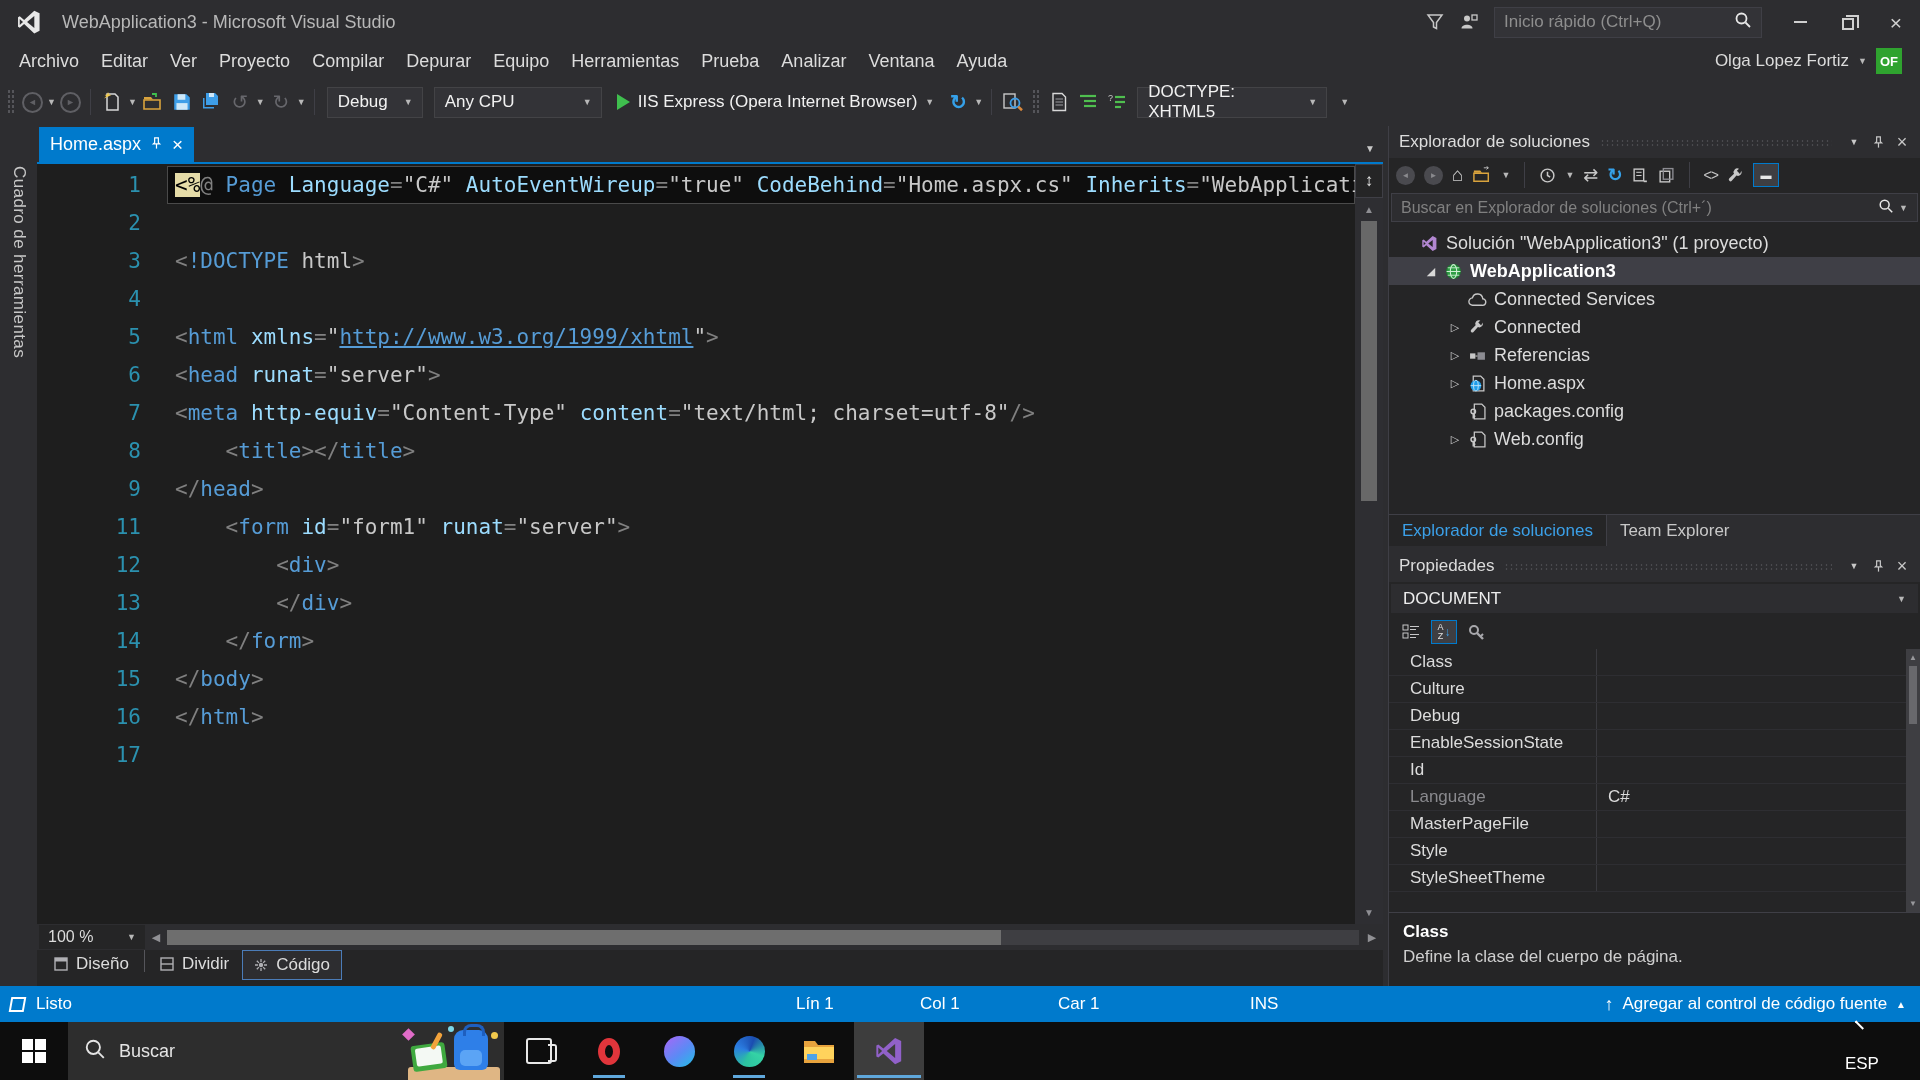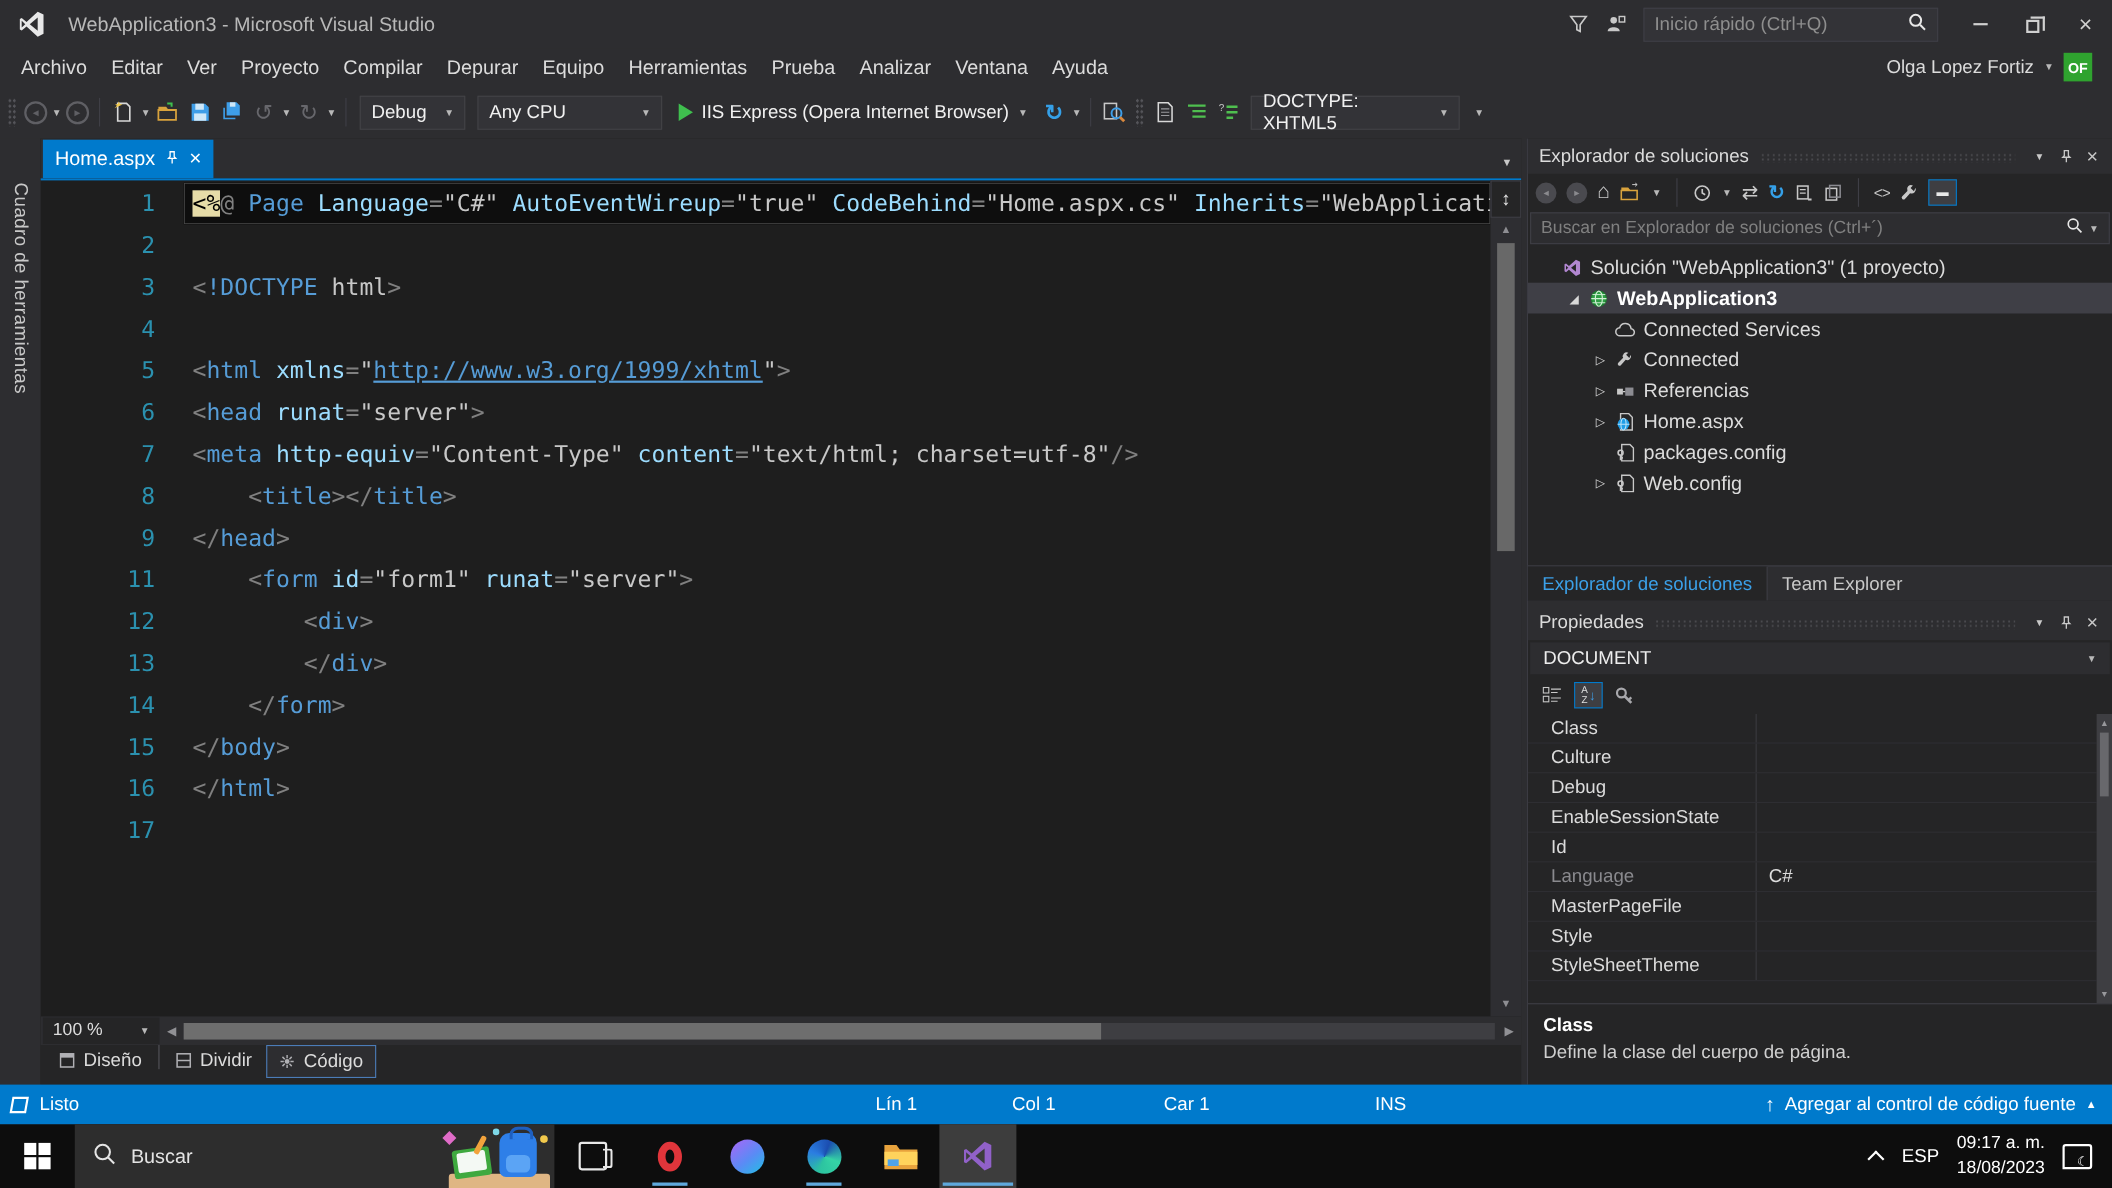--- a/index.html
+++ b/index.html
@@ -156,21 +156,21 @@
   .il-pack:before { content:""; position:absolute; left:6px; bottom:4px; width:22px; height:16px; background:#5BA4F5; border-radius:5px; }
   .il-pack:after { content:""; position:absolute; left:9px; top:-6px; width:16px; height:9px; border:3px solid #1E5FBF; border-bottom:none; border-radius:8px 8px 0 0; }
   .il-spark1 { position:absolute; left:2px; top:8px; width:9px; height:9px; background:#E06CC8; transform:rotate(45deg); }
   .il-spark2 { position:absolute; right:4px; top:10px; width:7px; height:7px; border-radius:50%; background:#F2C94C; }
   .il-spark3 { position:absolute; left:46px; top:4px; width:6px; height:6px; border-radius:50%; background:#7ED8E8; }
   .taskview-ico { width:26px; height:26px; border:2px solid #E8E8E8; border-radius:3px; position:relative; background:#0D0D0D; }
   .taskview-ico:before { content:""; position:absolute; right:-7px; top:4px; width:7px; height:14px; border:2px solid #E8E8E8; border-left:none; border-radius:0 3px 3px 0; }
   .opera-o { width:22px; height:27px; border:7px solid #E0353B; border-radius:50%; }
   .copilot-ico { width:31px; height:31px; border-radius:50%; background:linear-gradient(140deg,#9C6CF7 10%,#5A8BF5 55%,#2DB4E8 90%); }
   .edge-ico { width:31px; height:31px; border-radius:50%; background:conic-gradient(from 200deg,#2CC3A0,#2B7DE1,#1B4DB0,#35D3A5,#2CC3A0); }
-  .tb-right { margin-left:auto; display:flex; align-items:center; gap:16px; padding-right:18px; }
+  .tb-right { margin-left:auto; display:flex; align-items:center; gap:30px; padding-right:18px;flex-direction:column; }
   .chev-up { width:11px; height:11px; border-left:2px solid #FFF; border-top:2px solid #FFF; transform:rotate(45deg) translateY(3px); }
   .lang { font-size:17px; color:#FFF; }
   .clock { text-align:center; font-size:16px; line-height:1.4; color:#FFF; }
   .notif-ico { width:27px; height:23px; border:2px solid #FFF; border-radius:3px 3px 3px 0; position:relative; }
   .notif-ico:before { content:"☾"; position:absolute; right:1px; bottom:-2px; font-size:12px; color:#FFF; }
 </style>
 </head>
 <body>
 
 <div id="app">

